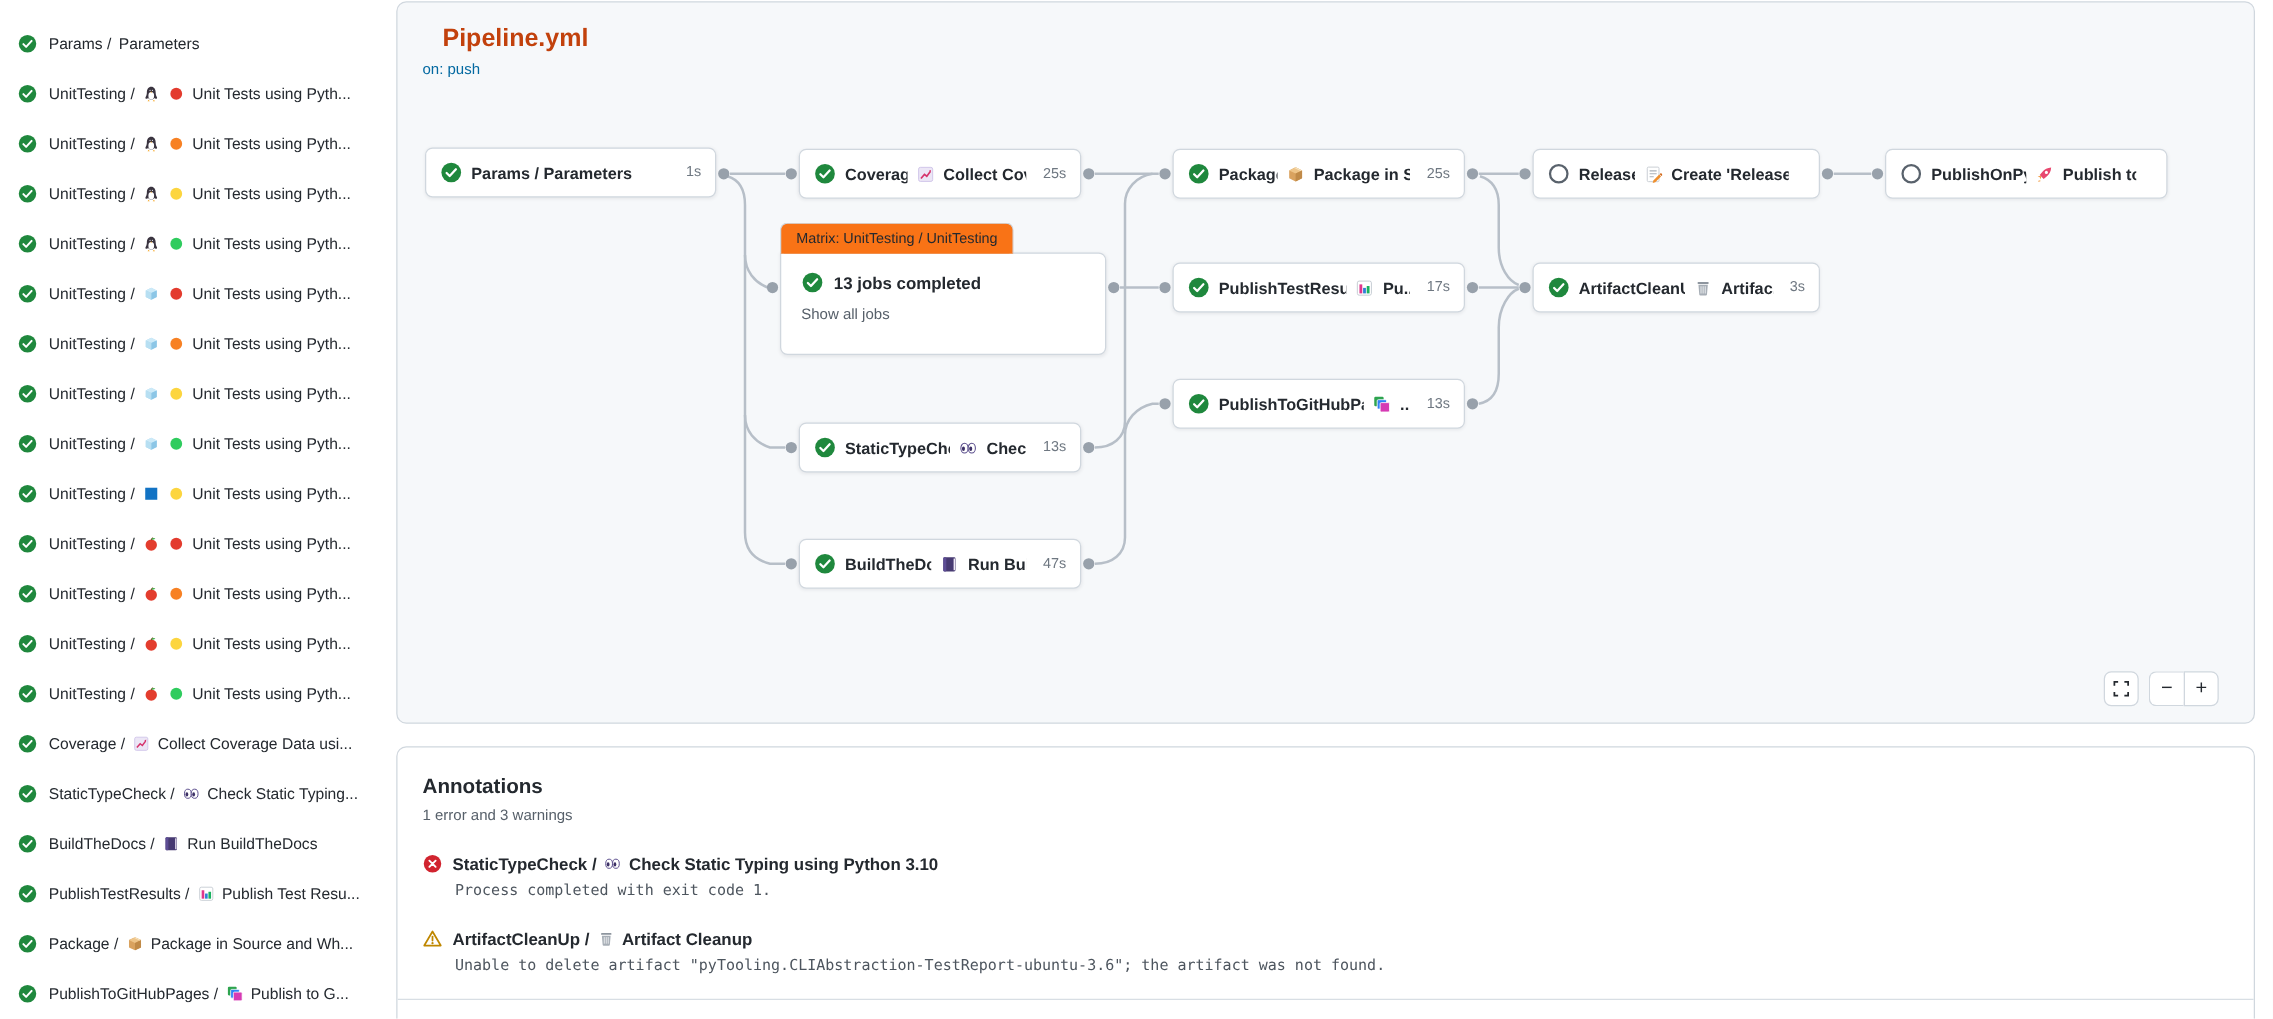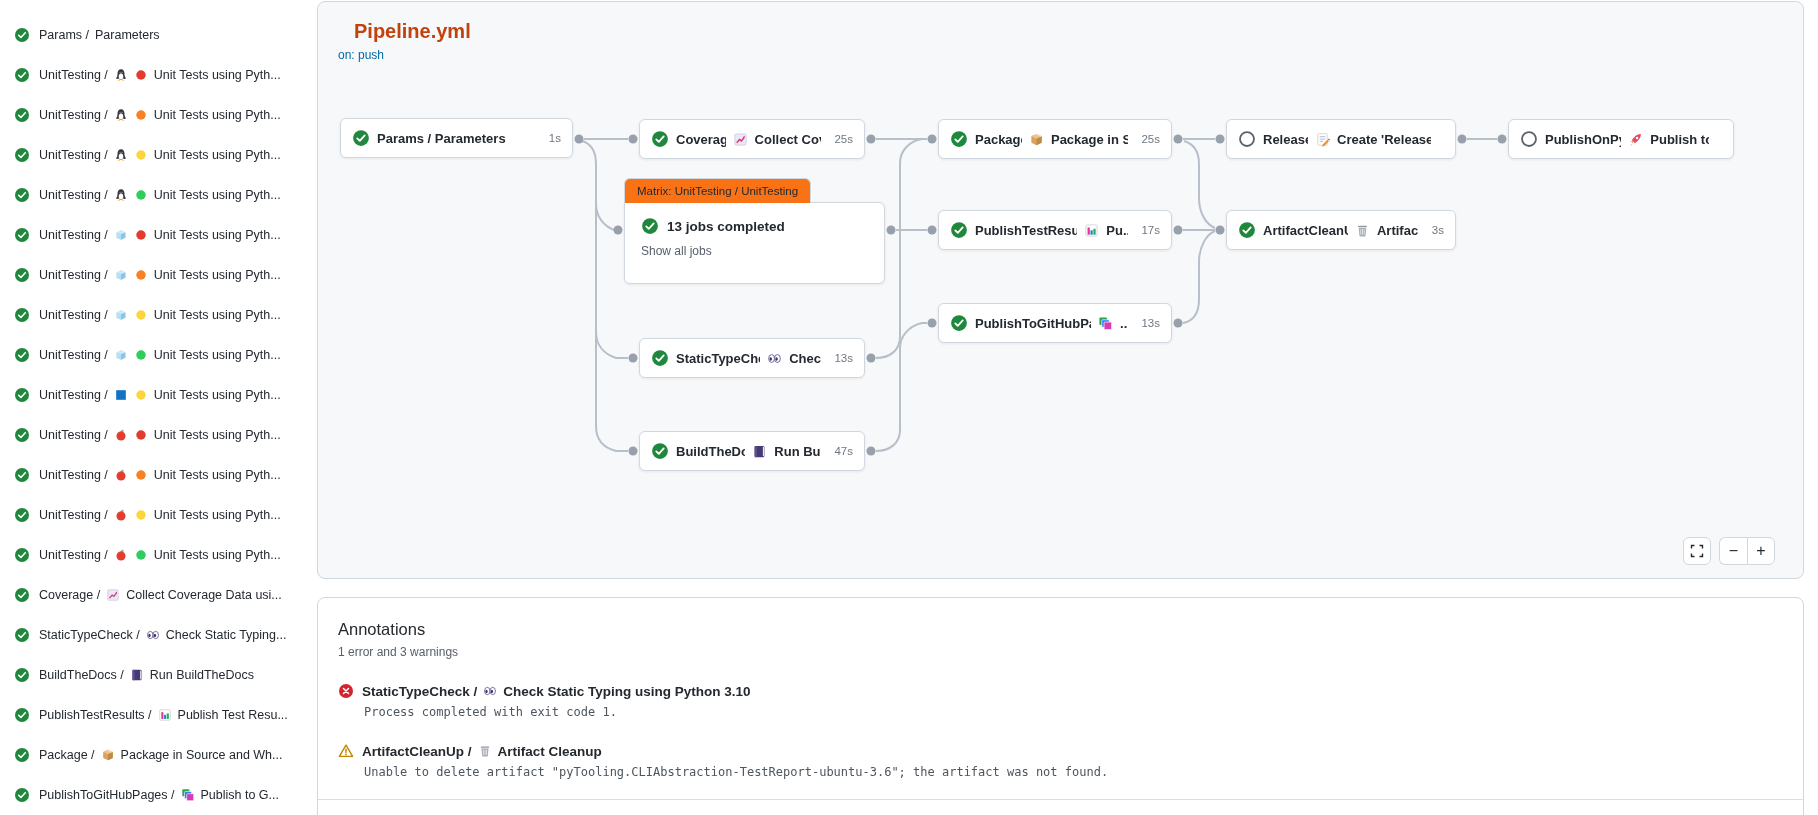--- a/index.html
+++ b/index.html
@@ -34,21 +34,21 @@
 
   .zoom-controls { position:absolute; right:28px; bottom:13px; display:flex; gap:8px; }
   .zc-btn { width:28px; height:28px; background:#fff; border:1px solid #d0d7de; border-radius:6px; display:flex; align-items:center; justify-content:center; cursor:pointer; color:#24292f; }
   .zc-pair { display:flex; }
   .zc-pair .zc-btn:first-child { border-radius:6px 0 0 6px; border-right:none; }
   .zc-pair .zc-btn:last-child { border-radius:0 6px 6px 0; }
   .zc-glyph { font-size:16px; line-height:1; color:#24292f; }
 
   
   .ann-card { position:absolute; left:317px; top:597px; width:1487px; height:240px; background:#fff; border:1px solid #d0d7de; border-radius:8px; padding:22px 20px 0 20px; overflow:hidden; }
-  .ann-title { font-size:16.5px; font-weight:400; }
+  .ann-title { font-size:16.5px; font-weight:700; }
   .ann-summary { margin-top:6px; font-size:12px; color:#57606a; }
   .ann-item { margin-top:24px; }
   .ann-head { display:flex; align-items:center; gap:8px; font-size:13.5px; font-weight:600; cursor:pointer; }
   .ann-head .txt { display:flex; align-items:center; gap:6px; }
   .ann-msg { margin:6px 0 0 26px; font-family:"DejaVu Sans Mono","Liberation Mono",monospace; font-size:12px; color:#4d555e; }
   .ann-divider { margin:20px -20px 0 -20px; border-top:1px solid #d8dee4; }
 </style>
 </head>
 <body>
 

